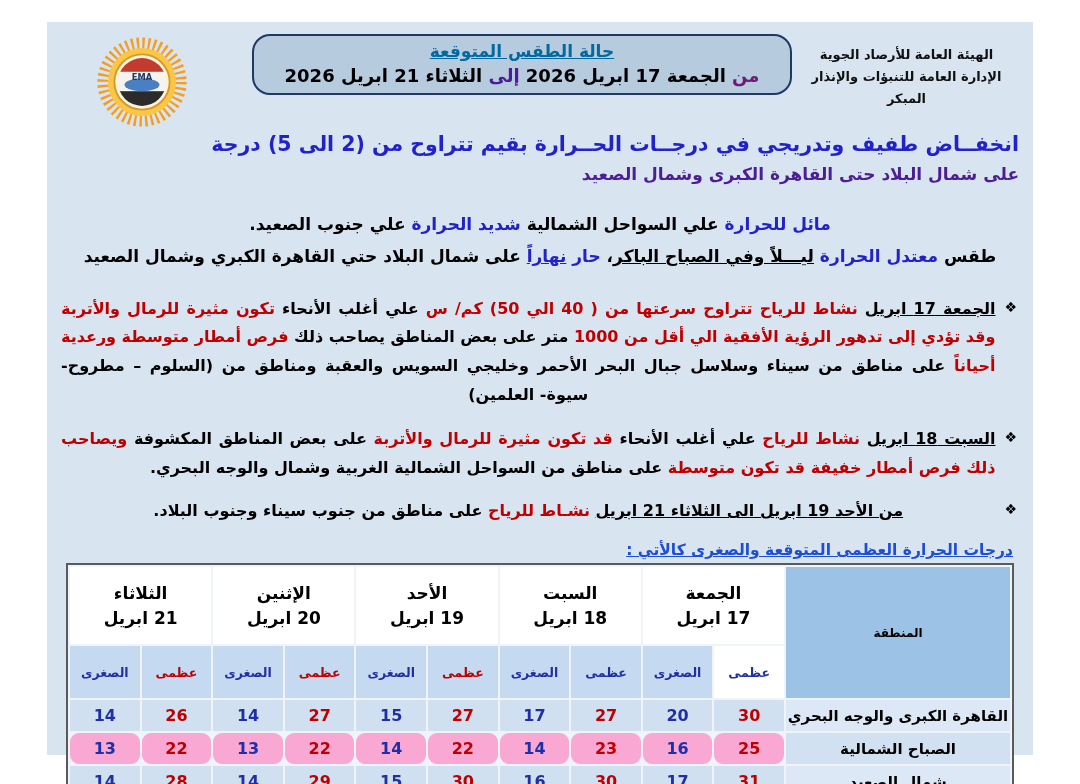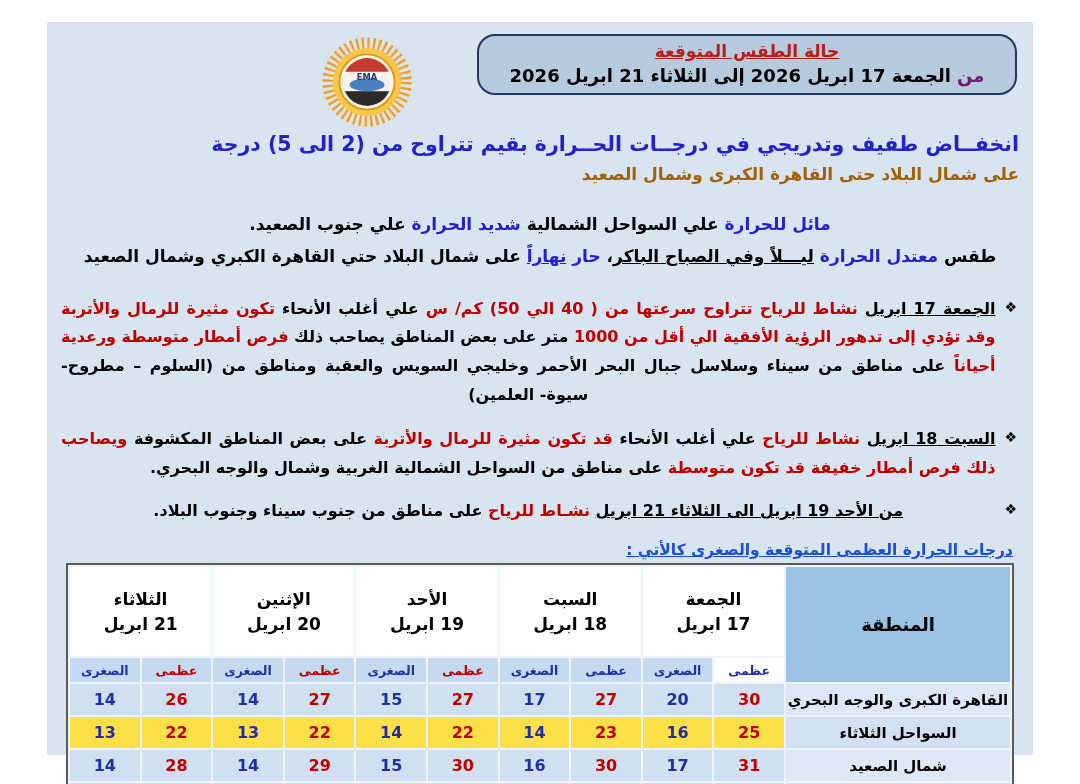--- a/index.html
+++ b/index.html
@@ -13,67 +13,71 @@
     background:#d8e4f0;box-sizing:border-box;padding:10px 14px 6px 14px;
   }
   
   .hdr{display:flex;align-items:flex-start;}
   .org{width:225px;text-align:center;font-size:13px;font-weight:bold;color:#111;line-height:1.7;padding-top:12px;}
   .title-box{
     width:540px;margin-top:2px;margin-right:2px;
     background:#b7cbdf;border:2.5px solid #1f3864;border-radius:18px;
     text-align:center;padding:5px 8px 7px;box-sizing:border-box;
   }
-  .title-box .t1{color:#b91c1c;font-weight:bold;font-size:17px;text-decoration:underline;}
+  .title-box .t1{color:#0369a1;font-weight:bold;font-size:17px;text-decoration:underline;}
   .title-box .t2{font-weight:bold;font-size:18px;color:#000;margin-top:4px;}
   .title-box .t2 .red{color:#701a75;}
-  .title-box .t2 .blue{color:#000000;}
+  .title-box .t2 .blue{color:#4c1d95;}
   .logo-wrap{width:96px;height:92px;margin-right:62px;margin-top:4px;}
   
   .headline{text-align:right;margin-top:4px;}
   .headline .h1{color:#2222cc;font-size:20.5px;font-weight:bold;}
-  .headline .h2{color:#a16207;font-size:17px;font-weight:bold;margin-top:8px;}
+  .headline .h2{color:#4c1d95;font-size:17px;font-weight:bold;margin-top:8px;}
   
   .forecast{text-align:center;margin-top:24px;font-size:17px;font-weight:bold;line-height:1.9;color:#000;}
   .forecast .blue{color:#2222cc;}
   .forecast .u{text-decoration:underline;}
   
   .bullets{margin-top:22px;}
   .bullet{display:flex;gap:9px;font-size:16px;font-weight:bold;color:#000;margin:0 2px 15px 0;}
   .bullet .marker{font-size:14px;line-height:1.8;color:#000;}
   .bullet .btext{flex:1;line-height:1.8;text-align:justify;}
   .bullet .btext.last-center{text-align-last:center;}
   .bullet .btext.right{text-align:center;}
   .bullet .u{text-decoration:underline;}
   .bullet .red{color:#c00000;}
   
   .tbl-title{color:#1d4ed8;font-size:15.5px;font-weight:bold;text-decoration:underline;text-align:right;margin:2px 6px 4px 0;}
   table.temps{
     width:calc(100% - 10px);margin:0 5px;border-collapse:separate;border-spacing:2px;
     background:#eef4fa;border:2px solid #5a5a5a;table-layout:fixed;
   }
   table.temps th,table.temps td{text-align:center;vertical-align:middle;}
-  .region-h{background:#9cc2e5;color:#000;font-size:18px;font-weight:bold;width:222px;}
-  .day-h{background:#ffffff;color:#000;font-weight:bold;font-size:17px;line-height:1.45;padding:20px 0;}
-  .sub td{font-size:12.5px;font-weight:bold;padding:2px 0;background:#c5d9f1;color:#1f2fa6;height:20px;}
+  .region-h{background:#9cc2e5;color:#000;font-size:12px;font-weight:bold;width:222px;}
+  .day-h{background:#ffffff;color:#000;font-weight:bold;font-size:17px;line-height:1.45;padding:14px 0;}
+  .sub td{font-size:12.5px;font-weight:bold;padding:16px 0;background:#c5d9f1;color:#1f2fa6;height:20px;}
   .sub td.red{color:#c00000;}
   .sub td.wbg{background:#ffffff;}
   .drow td{font-size:16px;font-weight:bold;padding:3px 0;height:25px;}
   .drow .region-cell{background:#dce8f5;color:#000;font-size:15px;}
   .drow td.tmax{color:#c00000;background:#d0e0f0;}
   .drow td.tmin{color:#1f2fa6;background:#d0e0f0;}
-  .drow.alt td.tmax,.drow.alt td.tmin{background:#fde047;}
+  .drow.alt td.tmax,.drow.alt td.tmin{background:#f9a8d4;border-radius:9px;}
   .drow.alt .region-cell{background:#d2e1f1;}
 </style>
 </head>
 <body>
 
 <div class="panel">
 
   <div class="hdr">
+    <div class="org">
+      <div>الهيئة العامة للأرصاد الجوية</div>
+      <div>الإدارة العامة للتنبؤات والإنذار المبكر</div>
+    </div>
     <div class="title-box">
       <div class="t1">حالة الطقس المتوقعة</div>
       <div class="t2"><span class="red">من</span><span> الجمعة 17 ابريل 2026 </span><span class="blue">إلى</span><span> الثلاثاء 21 ابريل 2026</span></div>
     </div>
     <div class="logo-wrap">
       <svg viewBox="0 0 100 100" width="96" height="92">
         <circle cx="50" cy="50" r="42" fill="none" stroke="#f59d1e" stroke-width="13" stroke-dasharray="2.5 3.5"></circle>
         <circle cx="50" cy="50" r="37" fill="#fbc646"></circle>
         <circle cx="50" cy="50" r="30" fill="#fdf3d8" stroke="#d29a2f" stroke-width="2"></circle>
         <clipPath id="flagclip">
@@ -160,21 +164,21 @@
       <td class="tmax">27</td>
       <td class="tmin">17</td>
       <td class="tmax">27</td>
       <td class="tmin">15</td>
       <td class="tmax">27</td>
       <td class="tmin">14</td>
       <td class="tmax">26</td>
       <td class="tmin">14</td>
     </tr>
     <tr class="drow alt">
-      <td class="region-cell">السواحل الثلاثاء</td>
+      <td class="region-cell">الصباح الشمالية</td>
       <td class="tmax">25</td>
       <td class="tmin">16</td>
       <td class="tmax">23</td>
       <td class="tmin">14</td>
       <td class="tmax">22</td>
       <td class="tmin">14</td>
       <td class="tmax">22</td>
       <td class="tmin">13</td>
       <td class="tmax">22</td>
       <td class="tmin">13</td>

